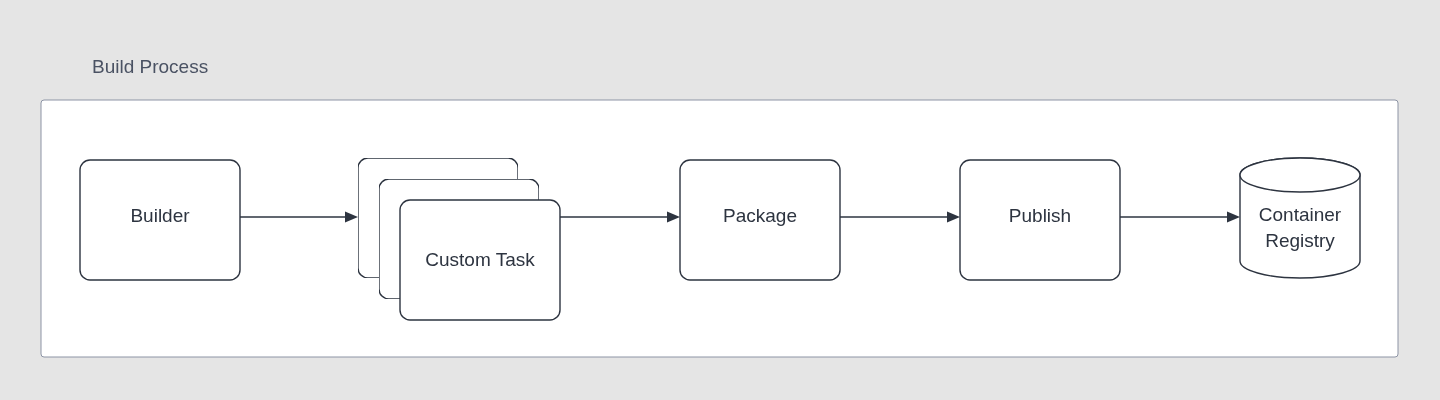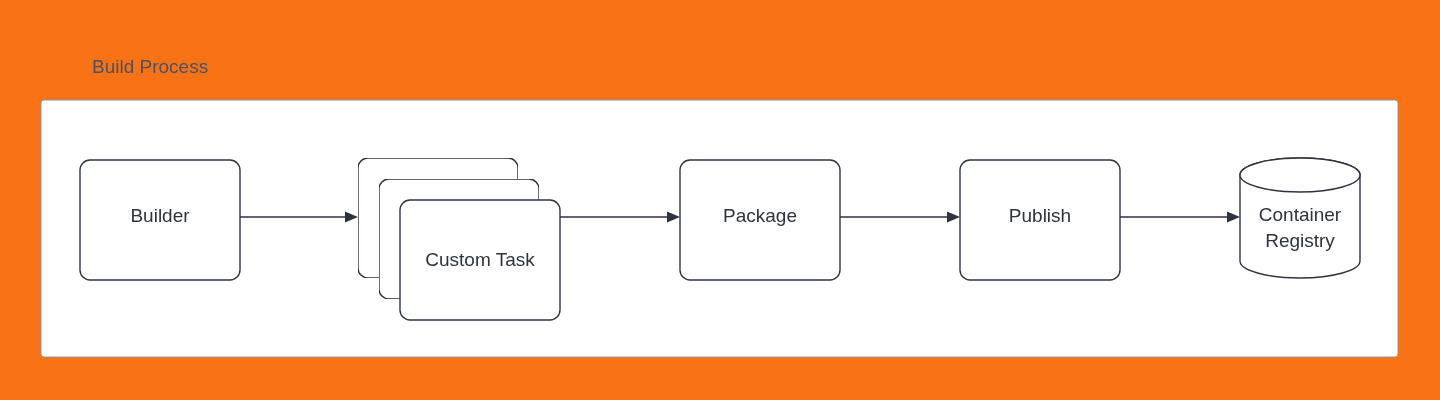--- a/index.html
+++ b/index.html
@@ -10,21 +10,21 @@
   body {
     width: 1440px;
     height: 400px;
     overflow: hidden;
     font-family: "Liberation Sans", sans-serif;
   }
   #stage {
     position: relative;
     width: 1440px;
     height: 400px;
-    background: #f97316;
+    background: #e5e5e5;
   }
   #diagram-svg {
     position: absolute;
     left: 0;
     top: 0;
     display: block;
   }
   .panel-rect {
     fill: #ffffff;
     stroke: #8d94a5;

